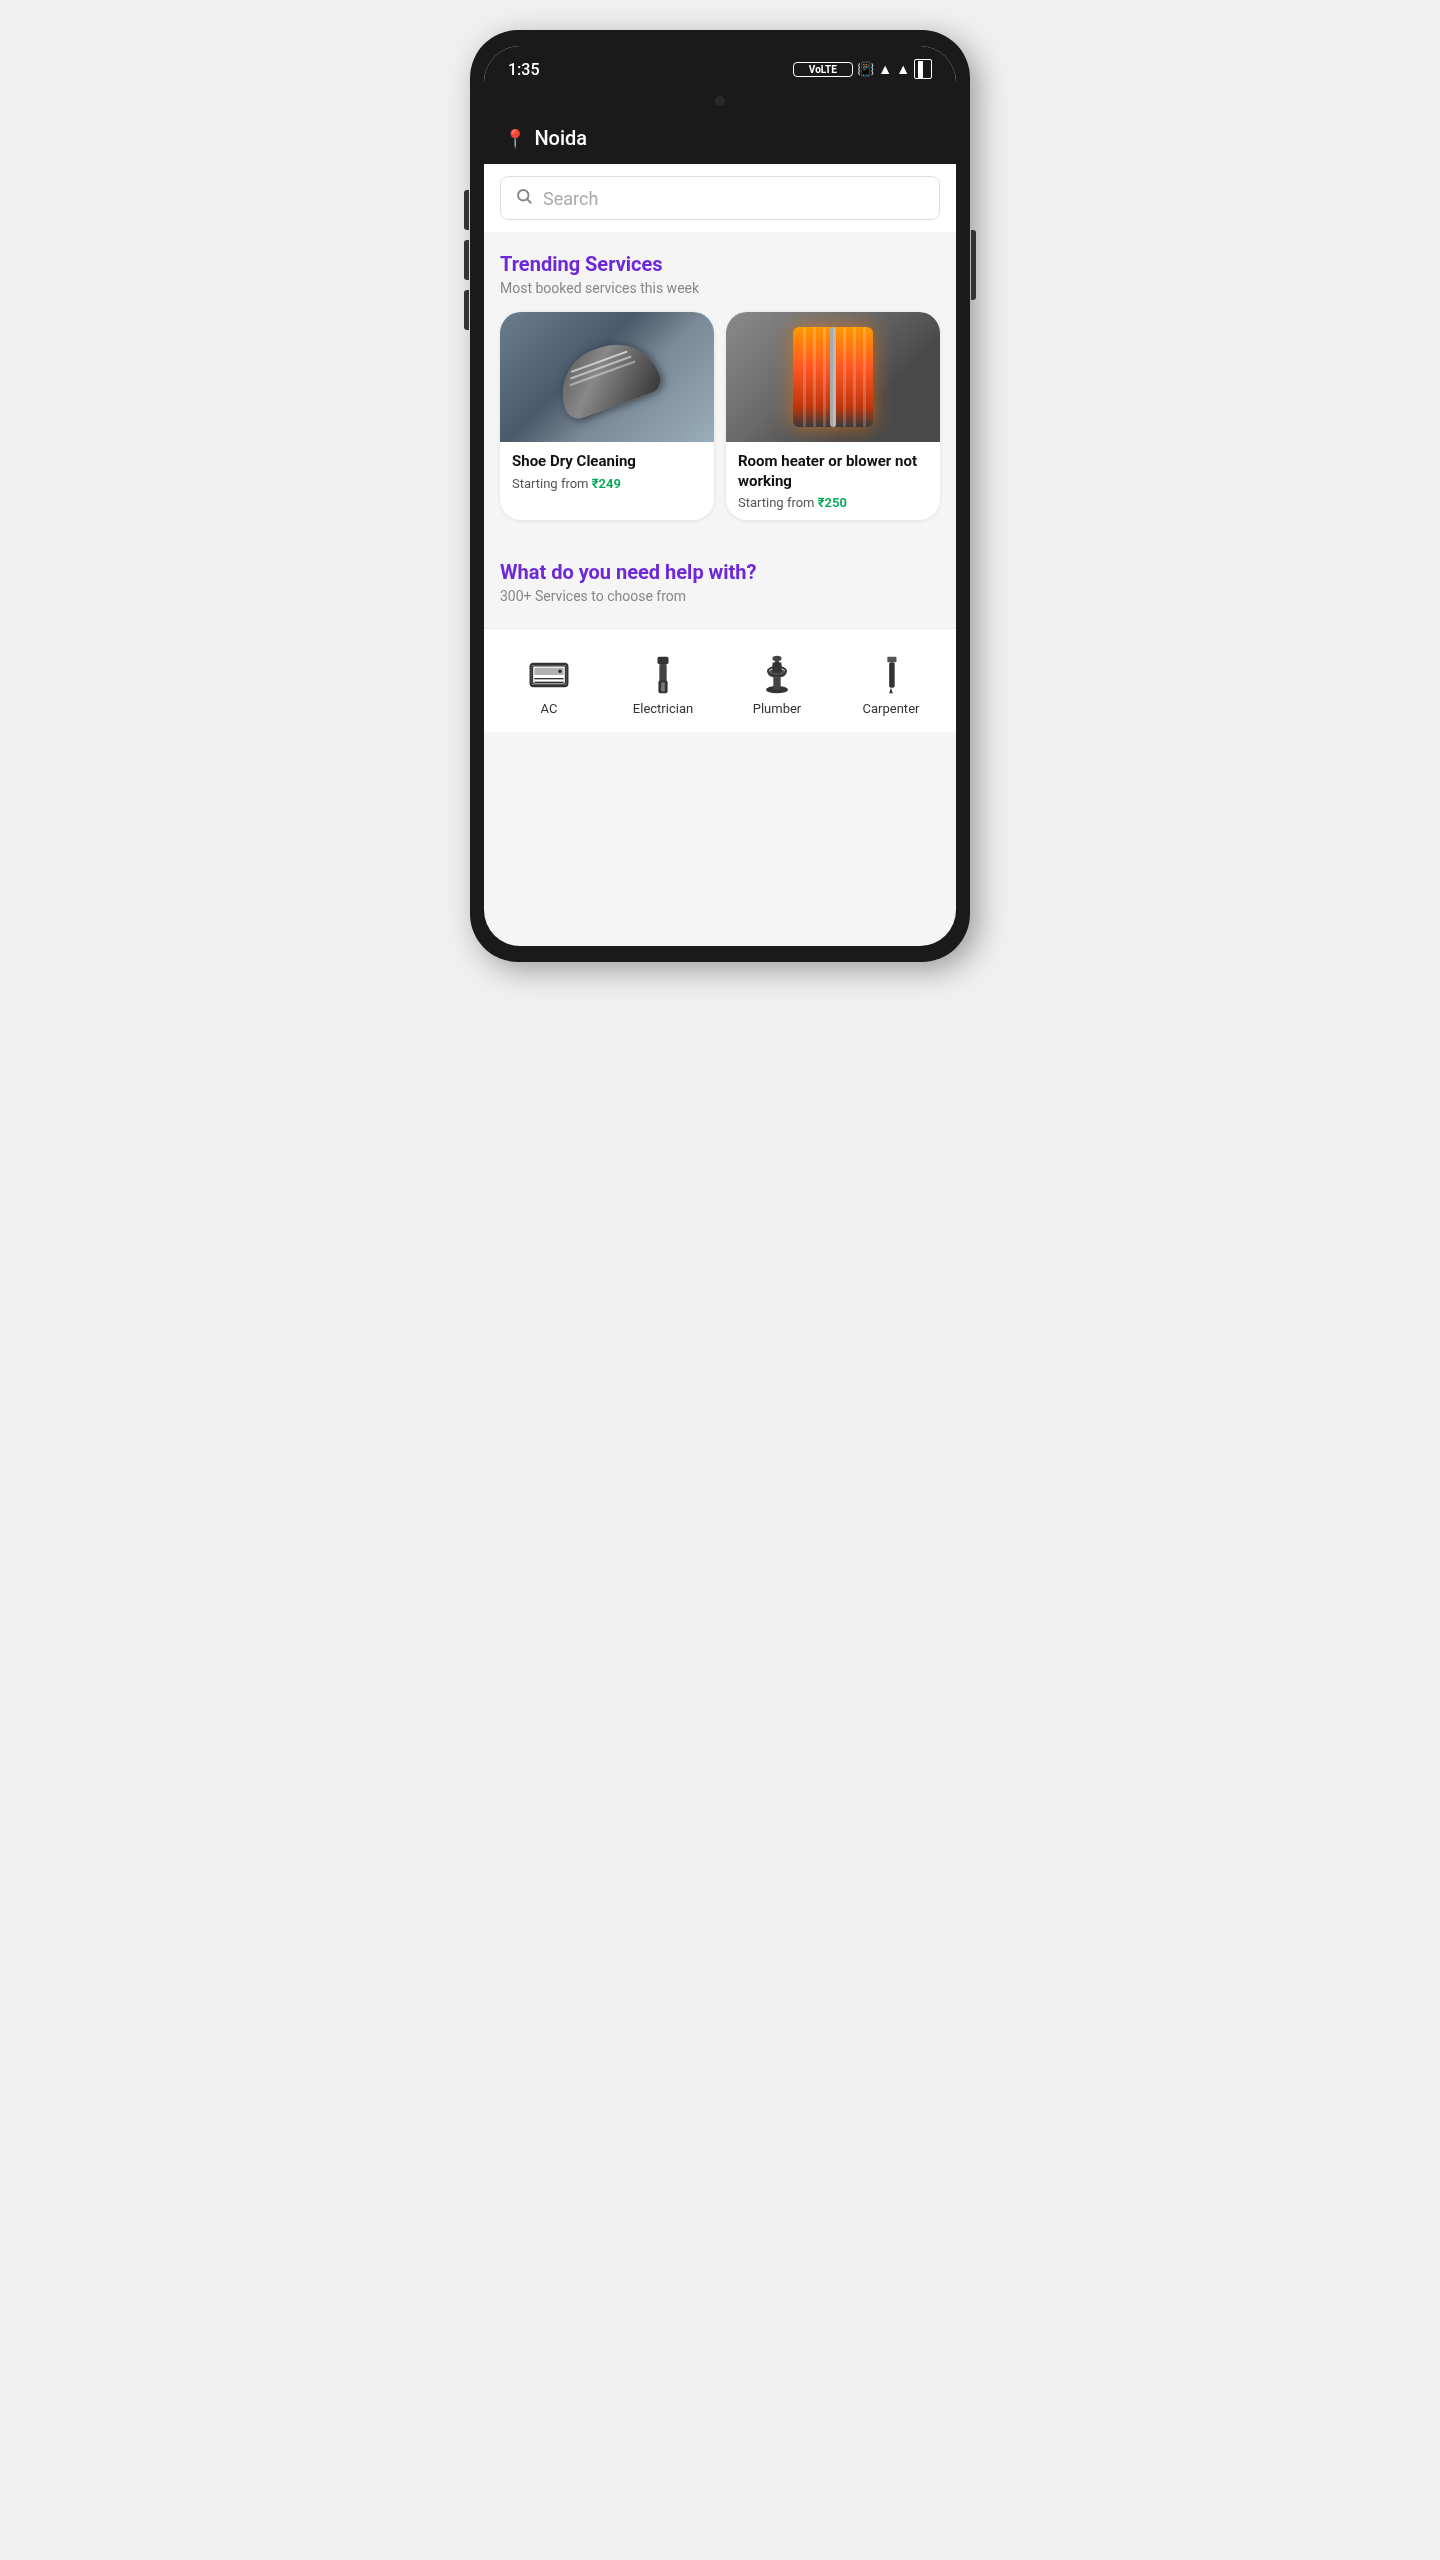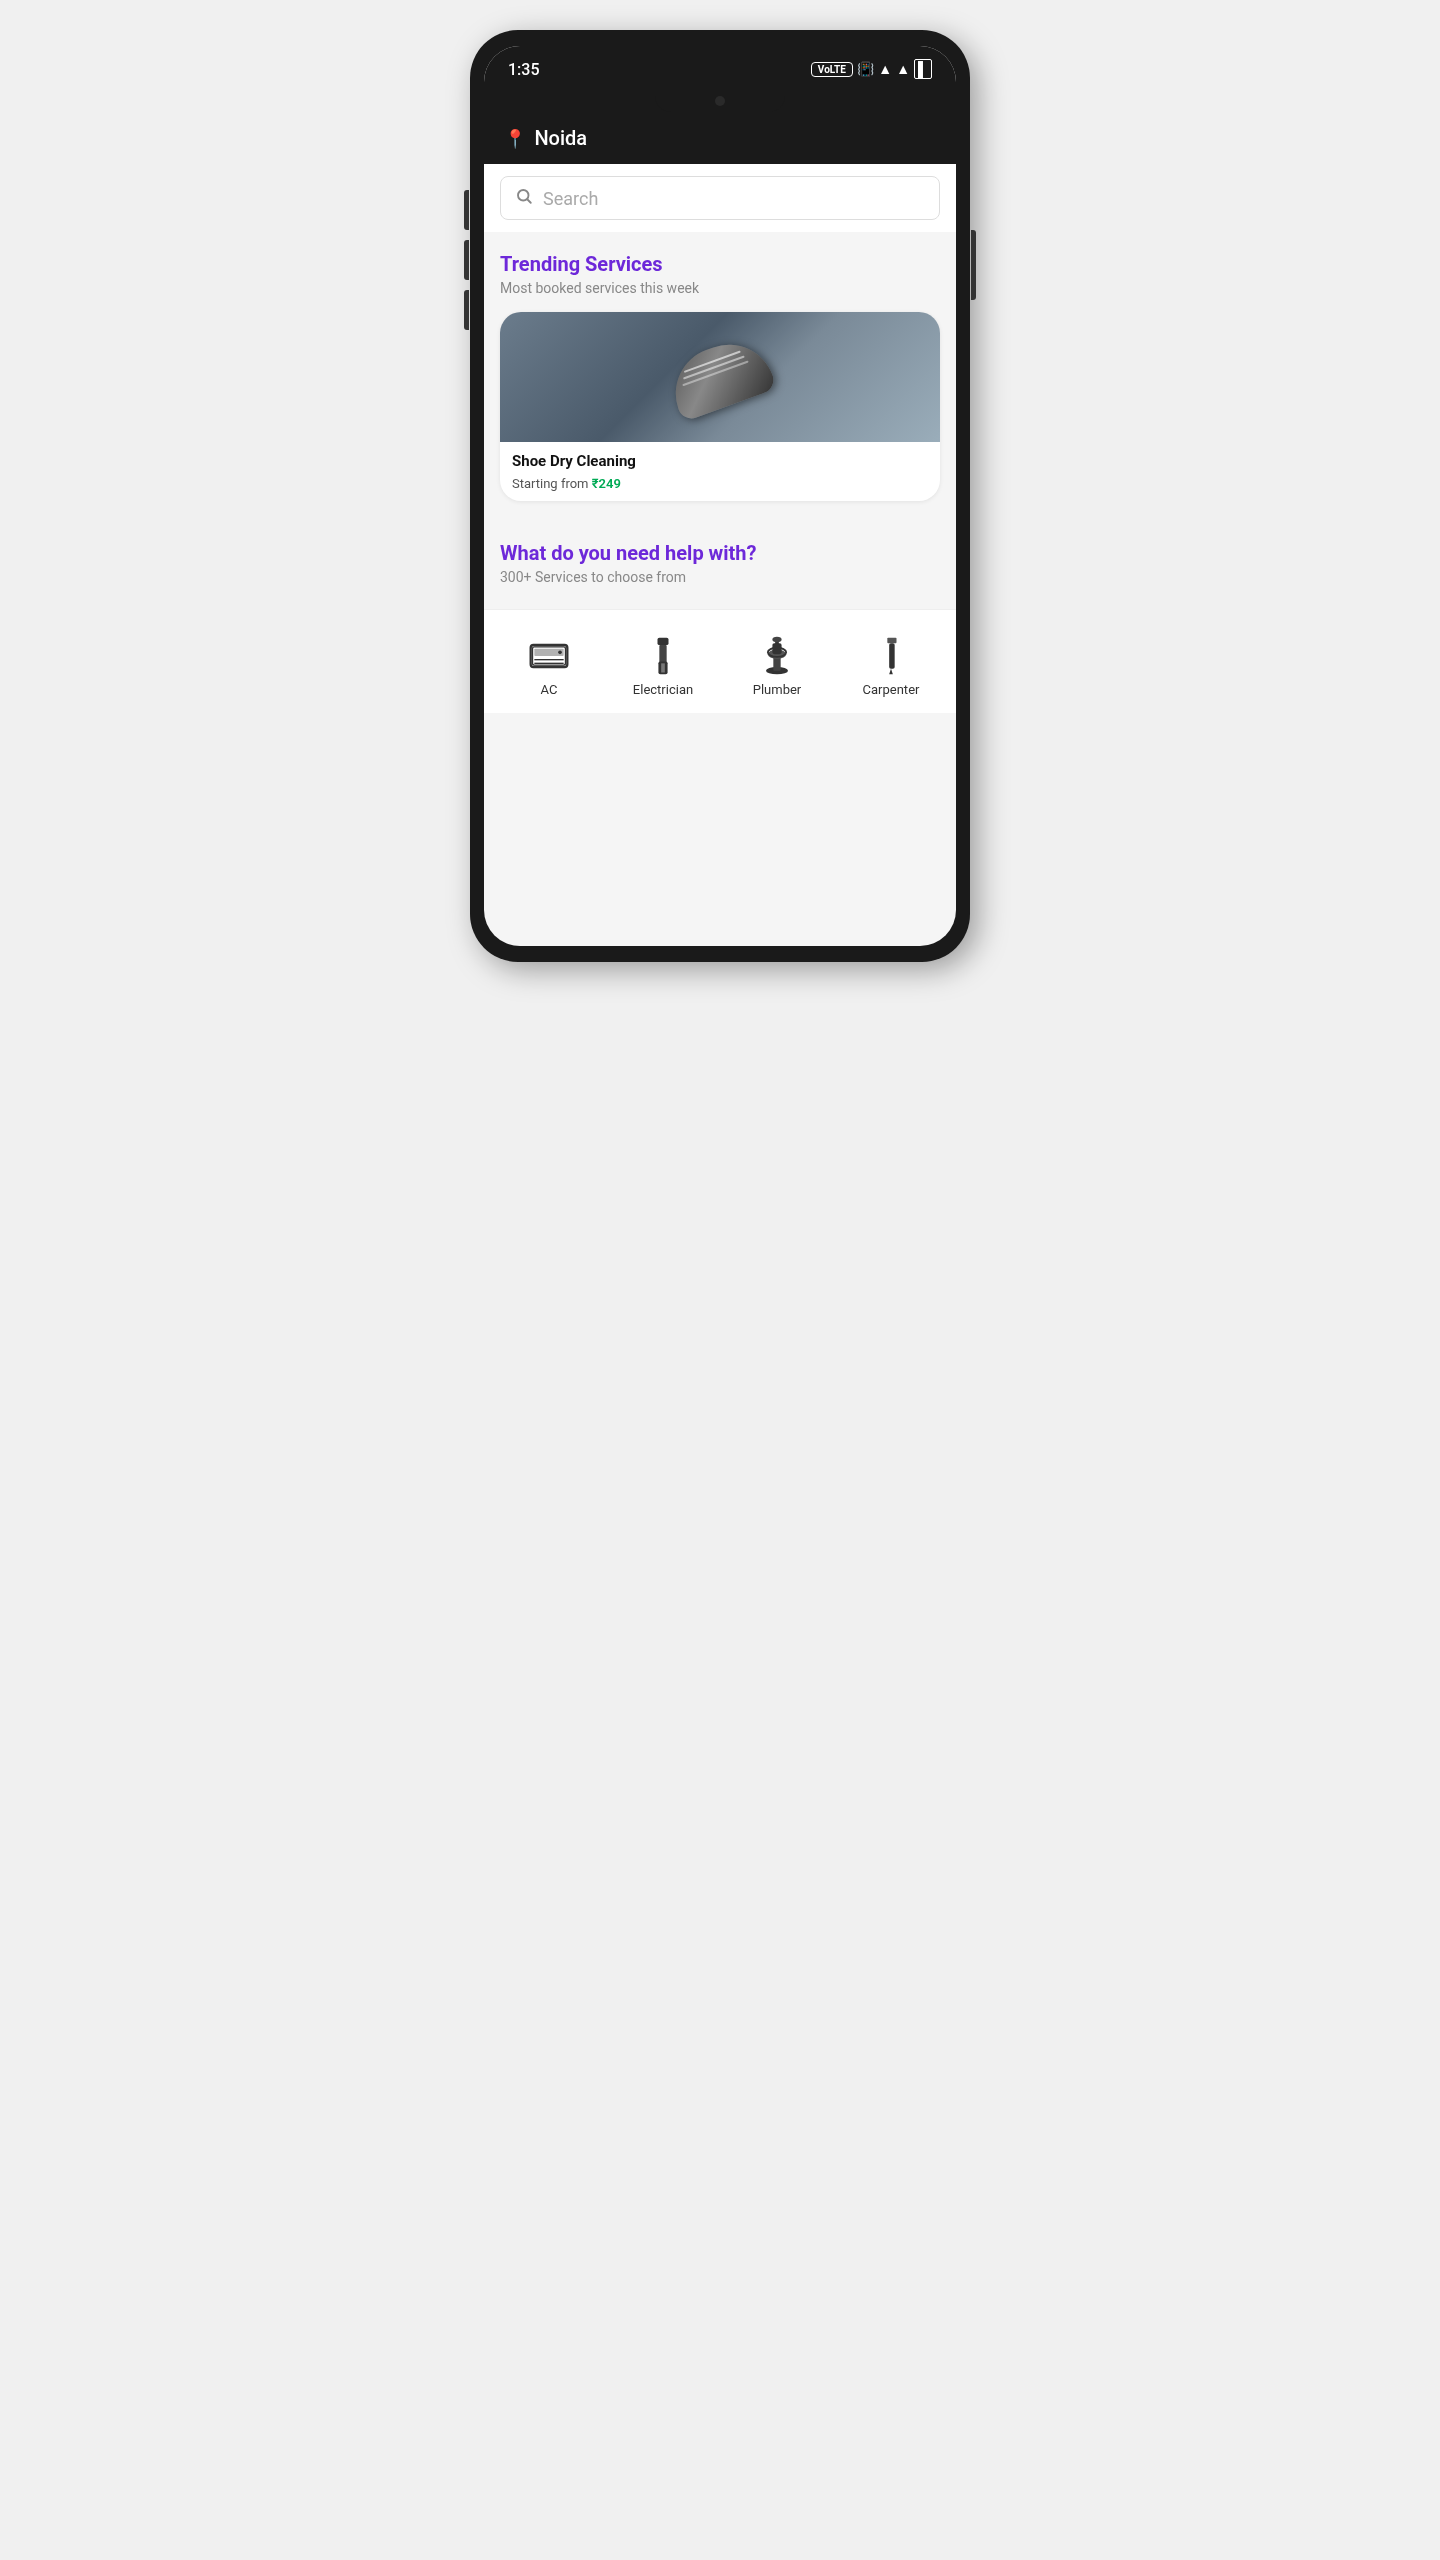--- a/index.html
+++ b/index.html
@@ -437,21 +437,21 @@
 
 <div class="page-wrapper">
 
 
   <div class="phone-wrapper">
     <div class="phone-screen">
 
       <div class="status-bar">
         <span class="status-time">1:35</span>
         <div class="status-icons">
-          <span style="font-size:10px; border:1px solid #fff; padding:1px 6px; border-radius:4px; font-weight:700;">VoLTE</span>
+          <span style="font-size:10px; border:1px solid #fff; padding:1px 15px; border-radius:4px; font-weight:700;">VoLTE</span>
           <span style="font-size:14px;">📳</span>
           <span style="font-size:14px;">▲</span>
           <span style="font-size:14px;">▲</span>
           <span style="font-size:14px; border:1px solid #fff; padding:1px 3px; border-radius:2px;">▌</span>
         </div>
       </div>
 
       <div class="notch-row">
         <div class="notch">
           <div class="camera-dot"></div>
@@ -493,20 +493,40 @@
             </div>
             <div class="card-info">
               <div class="card-title">Shoe Dry Cleaning</div>
               <div class="card-price">
                 <span>Starting from</span>
                 <span class="price-amount">₹249</span>
               </div>
             </div>
           </div>
 
+          <div class="service-card">
+            <div class="heater-img">
+              <div class="heater-glow">
+                <div style="position:absolute; top:0; left:10px; width:3px; height:100%; background:rgba(255,255,255,0.2); border-radius:2px;"></div>
+                <div style="position:absolute; top:0; left:20px; width:3px; height:100%; background:rgba(255,255,255,0.2); border-radius:2px;"></div>
+                <div style="position:absolute; top:0; left:30px; width:3px; height:100%; background:rgba(255,255,255,0.2); border-radius:2px;"></div>
+                <div style="position:absolute; top:0; left:40px; width:3px; height:100%; background:rgba(255,255,255,0.2); border-radius:2px;"></div>
+                <div style="position:absolute; top:0; left:50px; width:3px; height:100%; background:rgba(255,255,255,0.2); border-radius:2px;"></div>
+                <div style="position:absolute; top:0; left:60px; width:3px; height:100%; background:rgba(255,255,255,0.2); border-radius:2px;"></div>
+                <div style="position:absolute; top:0; left:70px; width:3px; height:100%; background:rgba(255,255,255,0.2); border-radius:2px;"></div>
+              </div>
+            </div>
+            <div class="card-info">
+              <div class="card-title">Room heater or blower not working</div>
+              <div class="card-price">
+                <span>Starting from</span>
+                <span class="price-amount">₹250</span>
+              </div>
+            </div>
+          </div>
 
         </div>
       </div>
 
       <div class="help-section">
         <div class="section-title">What do you need help with?</div>
         <div class="section-subtitle">300+ Services to choose from</div>
       </div>
 
       <div class="categories-row">

